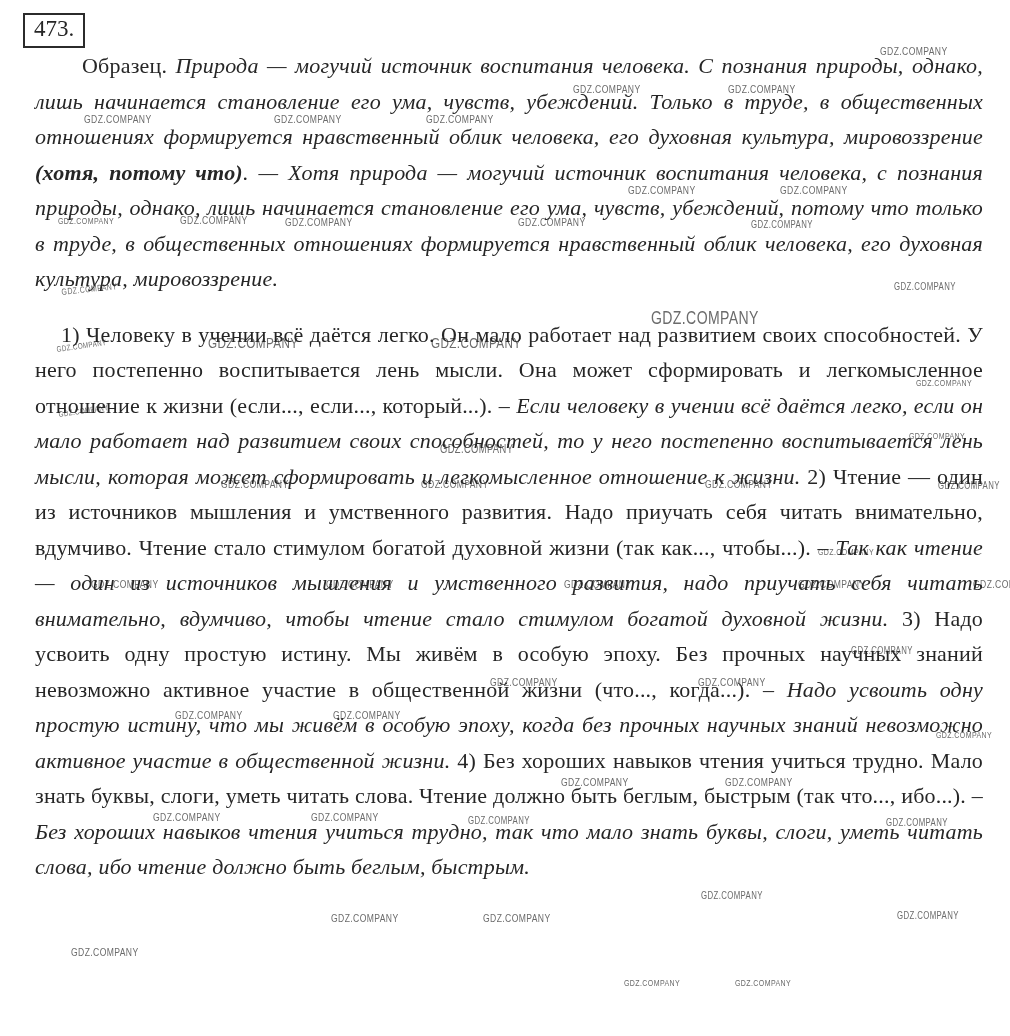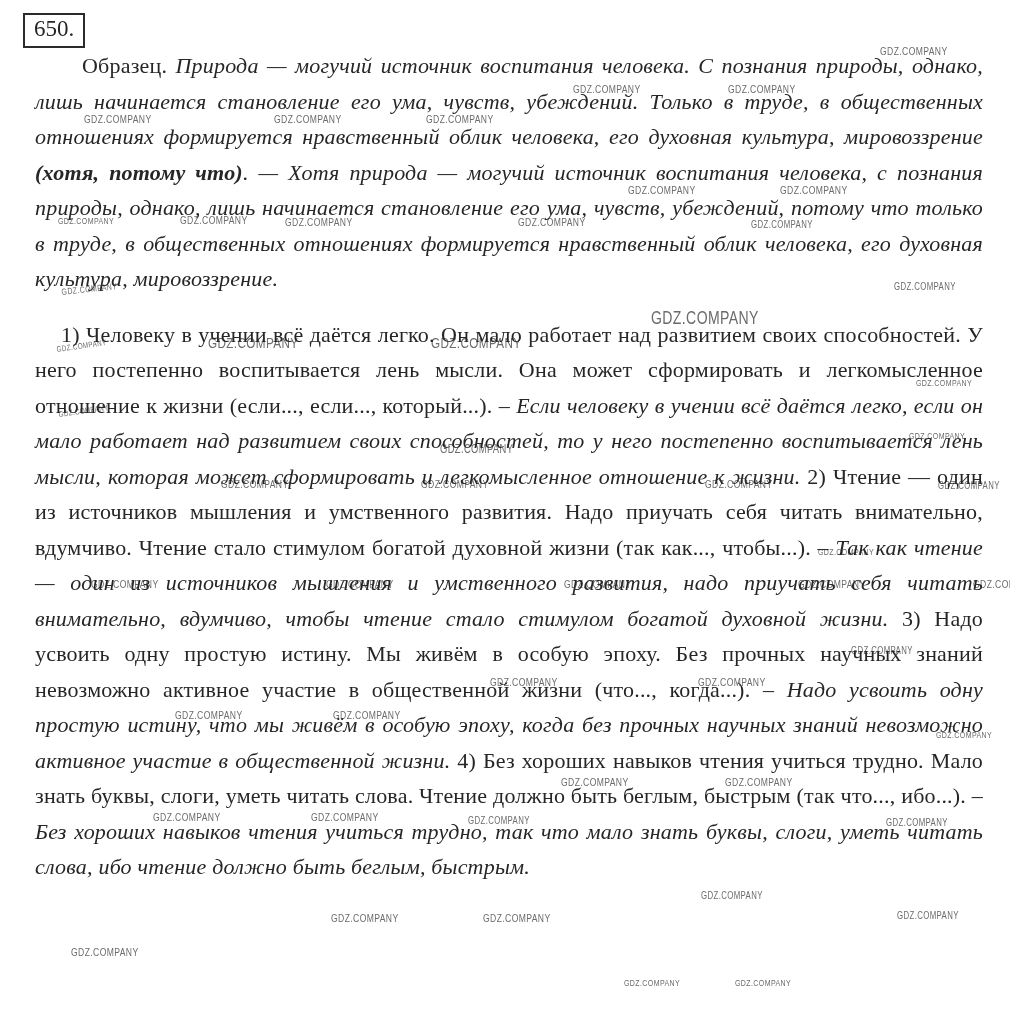--- a/index.html
+++ b/index.html
@@ -52,21 +52,21 @@
     letter-spacing: 0.5px;
     font-weight: 400;
   }
 </style>
 </head>
 <body>
 
 <div class="page" style="background: rgb(255, 255, 255); color: rgb(38, 38, 38);">
 
   <div class="exercise-number-box">
-    <span>650.</span>
+    <span>473.</span>
   </div>
 
   <div class="wm-layer">
       <span class="wm" style="left: 872px; top: 45px; font-size: 11px; color: rgb(107, 107, 107); transform: rotate(0deg) scaleX(0.78);">GDZ.COMPANY</span>
       <span class="wm" style="left: 565px; top: 83px; font-size: 11px; color: rgb(107, 107, 107); transform: rotate(0deg) scaleX(0.78);">GDZ.COMPANY</span>
       <span class="wm" style="left: 720px; top: 83px; font-size: 11px; color: rgb(107, 107, 107); transform: rotate(0deg) scaleX(0.78);">GDZ.COMPANY</span>
       <span class="wm" style="left: 76px; top: 113px; font-size: 11px; color: rgb(107, 107, 107); transform: rotate(0deg) scaleX(0.78);">GDZ.COMPANY</span>
       <span class="wm" style="left: 266px; top: 113px; font-size: 11px; color: rgb(107, 107, 107); transform: rotate(0deg) scaleX(0.78);">GDZ.COMPANY</span>
       <span class="wm" style="left: 418px; top: 113px; font-size: 11px; color: rgb(107, 107, 107); transform: rotate(0deg) scaleX(0.78);">GDZ.COMPANY</span>
       <span class="wm" style="left: 620px; top: 184px; font-size: 11px; color: rgb(107, 107, 107); transform: rotate(0deg) scaleX(0.78);">GDZ.COMPANY</span>

